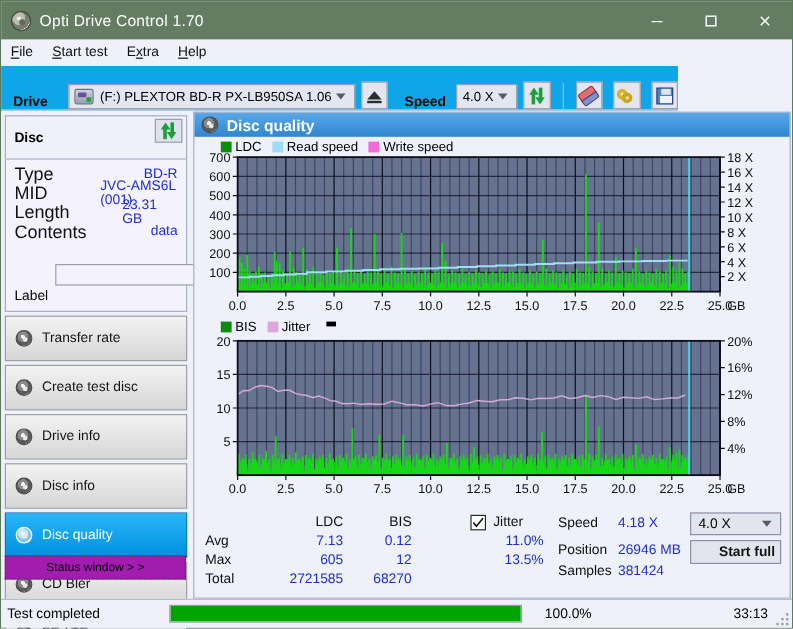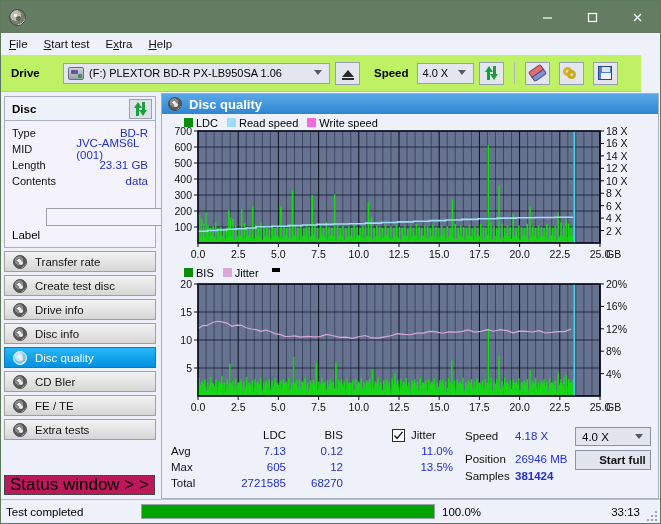--- a/index.html
+++ b/index.html
@@ -49,23 +49,23 @@
   #menubar {
     position: absolute; left: 0; top: 32px; width: 659px; height: 22px;
     background: #eef0fa;
     display: flex; align-items: center; padding-left: 8px; gap: 16px;
   }
   .menu-item { color: #101010; font-size: 11.5px; }
   .menu-item u { text-decoration: underline; }
 
   
   #toolbar {
-    position: absolute; left: 0; top: 54px; width: 640px; height: 37px;
-    background: #bef264;
-    display: flex; align-items: center;
+    position: absolute; left: 0; top: 54px; width: 564px; height: 37px;
+    background: #0ea5e9;
+    display: flex; align-items: flex-end;
     border-bottom: 1px solid #b8bed2;
   }
   #drive-label { font-weight: bold; font-size: 11.5px; margin-left: 10px; width: 52px; }
   #drive-combo {
     width: 267px; height: 21px; background: #e4e6ef;
     border: 1px solid #9aa0b0;
     display: flex; align-items: center; position: relative;
     font-size: 11px;
   }
   #drive-dev-icon {
@@ -128,56 +128,56 @@
   #key-icon .ring2 { position:absolute; left:4px; top:4px; width:9px; height:9px; border:3px solid #c9a81c; border-radius:50%; }
   #save-icon {
     width: 14px; height: 14px; background: #4f7fd0; border: 1px solid #2b4a85; position: relative;
   }
   #save-icon::before { content:""; position:absolute; left:3px; top:0; width:8px; height:5px; background:#dde4f2; }
   #save-icon::after { content:""; position:absolute; left:2px; bottom:0; width:10px; height:6px; background:#eef2fb; }
 
   
   #sidebar { position: absolute; left: 0; top: 92px; width: 158px; height: 406px; background: #eef0fa; }
   #disc-header {
-    position: relative; margin: 3px 3px 0 3px; height: 25px;
+    position: relative; margin: 3px 3px 0 3px; height: 37px;
     background: #eef0fa; border: 1px solid #a8aec0;
     display: flex; align-items: center;
   }
   #disc-header-title { font-weight: bold; font-size: 11.5px; margin-left: 7px; }
   #disc-refresh-btn {
     position: absolute; right: 3px; top: 2px; width: 23px; height: 20px;
     background: #dfe2ec; border: 1px solid #9aa0b0;
     display: flex; align-items: center; justify-content: center;
   }
   #disc-info {
     margin: 0 3px; border: 1px solid #a8aec0; border-top: none;
     background: #f3f2fd; padding: 4px 7px 6px 7px;
   }
   .dinfo-row { display: flex; justify-content: space-between; height: 16px; align-items: center; }
-  .dinfo-key { color: #101010; font-size: 11px; }
+  .dinfo-key { color: #101010; font-size: 15px; }
   .dinfo-val { color: #1f2fcf; font-size: 11.5px; margin-left: 44px; }
   #label-row { display: flex; align-items: center; margin-top: 3px; gap: 6px; }
   #label-key { font-size: 11.5px; width: 33px; margin-top: 37px; }
   #label-input {
     flex: 1; height: 18px; background: #f3f2fd; border: 1px solid #9aa0b0;
     font-family: "Liberation Sans", sans-serif; font-size: 11px; padding: 0 3px;
   }
   #label-disc-btn {
     width: 21px; height: 20px; background: #dfe2ec; border: 1px solid #9aa0b0;
     display:flex; align-items:center; justify-content:center;
   }
   .mini-disc {
     width: 14px; height: 14px; border-radius: 50%;
     background: radial-gradient(circle at 50% 50%, #f6f2b8 0 22%, #cfc95e 23% 60%, #e9e49a 61% 100%);
     border: 1px solid #9a9350; position: relative;
   }
   .mini-disc::after { content:""; position:absolute; left:5px; top:5px; width:4px; height:4px; border-radius:50%; background:#cfd2d8; }
 
   .nav-btn {
-    margin: 3px 3px 0 3px; height: 21px;
+    margin: 3px 3px 0 3px; height: 38px;
     background: linear-gradient(#f3f3f3, #d6d6d6);
     border: 1px solid #a0a0a0;
     display: flex; align-items: center; padding-left: 8px; gap: 8px;
     font-size: 11.5px; color: #141414;
   }
   .nav-btn.active {
     background: linear-gradient(#29b6f7, #0090e0);
     border: 1px solid #1279b8;
     color: #ffffff;
   }
@@ -185,24 +185,24 @@
     width: 14px; height: 14px; border-radius: 50%;
     background: radial-gradient(circle at 42% 38%, #f0f0f0 0 16%, #8a8a8a 17% 42%, #5a5a5a 43% 72%, #c8c8c8 73% 100%);
     border: 1px solid #4a4a4a; position: relative; flex: 0 0 auto;
   }
   .disc-glyph::after { content:""; position:absolute; left:5px; top:5px; width:4px; height:4px; border-radius:50%; background:#e8e8e8; }
   .nav-btn.active .disc-glyph {
     background: radial-gradient(circle at 42% 38%, #ffffff 0 16%, #bfe6fb 17% 42%, #7fc4ee 43% 72%, #eaf7ff 73% 100%);
     border-color: #ffffff;
   }
   #status-window-btn {
-    position: absolute; left: 3px; bottom: 4px; width: 151px; height: 20px;
-    background: #be185d; border: 1px dotted #3a3a3a;
+    position: absolute; left: 3px; bottom: 16px; width: 151px; height: 20px;
+    background: #a21caf; border: 1px dotted #3a3a3a;
     display: flex; align-items: center; justify-content: center;
-    font-size: 17px;
+    font-size: 10px;
   }
 
   
   #right-panel {
     position: absolute; left: 160px; top: 92px; width: 498px; height: 406px;
     background: #eef0fa; border: 1px solid #a8aec0;
   }
   #dq-header {
     height: 20px; background: linear-gradient(#59a8e8, #2e86d0);
     display: flex; align-items: center; gap: 7px; padding-left: 6px;
@@ -242,32 +242,33 @@
     position: absolute; left: 0; bottom: 0; width: 659px; height: 24px;
     background: #eef0fa; border-top: 1px solid #b8bed2;
     display: flex; align-items: center;
   }
   #status-text { font-size: 11.5px; margin-left: 5px; width: 135px; }
   #progress-outer {
     width: 294px; height: 15px; background: #ffffff; border: 1px solid #9aa0b0;
     position: relative; overflow: hidden;
   }
   #progress-fill { height: 100%; background: #00a400; }
-  #progress-pct { font-size: 11.5px; margin-left: 7px; width: 60px; }
+  #progress-pct { font-size: 11.5px; margin-left: 19px; width: 60px; }
   #elapsed { font-size: 11.5px; position: absolute; right: 20px; }
   #grip { position: absolute; right: 3px; bottom: 2px; width: 12px; height: 12px; }
   #grip i { position: absolute; width: 2px; height: 2px; background: #9aa0b0; }
 </style>
 </head>
 <body>
 
 <div id="app">
 
   <div id="titlebar">
     <div id="title-icon"></div>
+    <div id="title-text">Opti Drive Control 1.70</div>
     <div id="win-btns">
       <div class="win-btn">
         <svg width="13" height="13" viewBox="0 0 13 13">
             <line x1="2" y1="7" x2="11" y2="7" stroke="#fff" stroke-width="1.2"></line>
           </svg>
       </div>
       <div class="win-btn">
         <svg width="13" height="13" viewBox="0 0 13 13">
             <rect x="2.5" y="2.5" width="8" height="8" fill="none" stroke="#fff" stroke-width="1.2"></rect>
           </svg>
@@ -1552,21 +1553,21 @@
       </div>
       <div class="st-key" style="left:248px; top:4px;">Jitter</div>
       <div class="st-val" style="left:238px; top:20px; width:52px;">11.0%</div>
       <div class="st-val" style="left:238px; top:36px; width:52px;">13.5%</div>
 
       <div class="st-key" style="left:302px; top:5px;">Speed</div>
       <div class="st-val" style="left:352px; top:5px; width:62px; text-align:left;">4.18 X</div>
       <div class="st-key" style="left:302px; top:28px;">Position</div>
       <div class="st-val" style="left:352px; top:28px; width:74px; text-align:left;">26946 MB</div>
       <div class="st-key" style="left:302px; top:45px;">Samples</div>
-      <div class="st-val" style="left:352px; top:45px; width:74px; text-align:left;font-weight:bold;">381424</div>
+      <div class="st-val" style="left:352px; top:45px; width:74px; text-align:left;">381424</div>
 
       <div id="speed-combo2" style="left:412px; top:2px; width:76px; height:19px;">
         <span>4.0 X</span>
         <span class="combo-arrow"></span>
       </div>
       <div class="st-btn" style="left:412px; top:25px; width:76px; height:20px;padding-left:19px;">Start full</div>
     </div>
   </div>
 
   <div id="statusbar">

